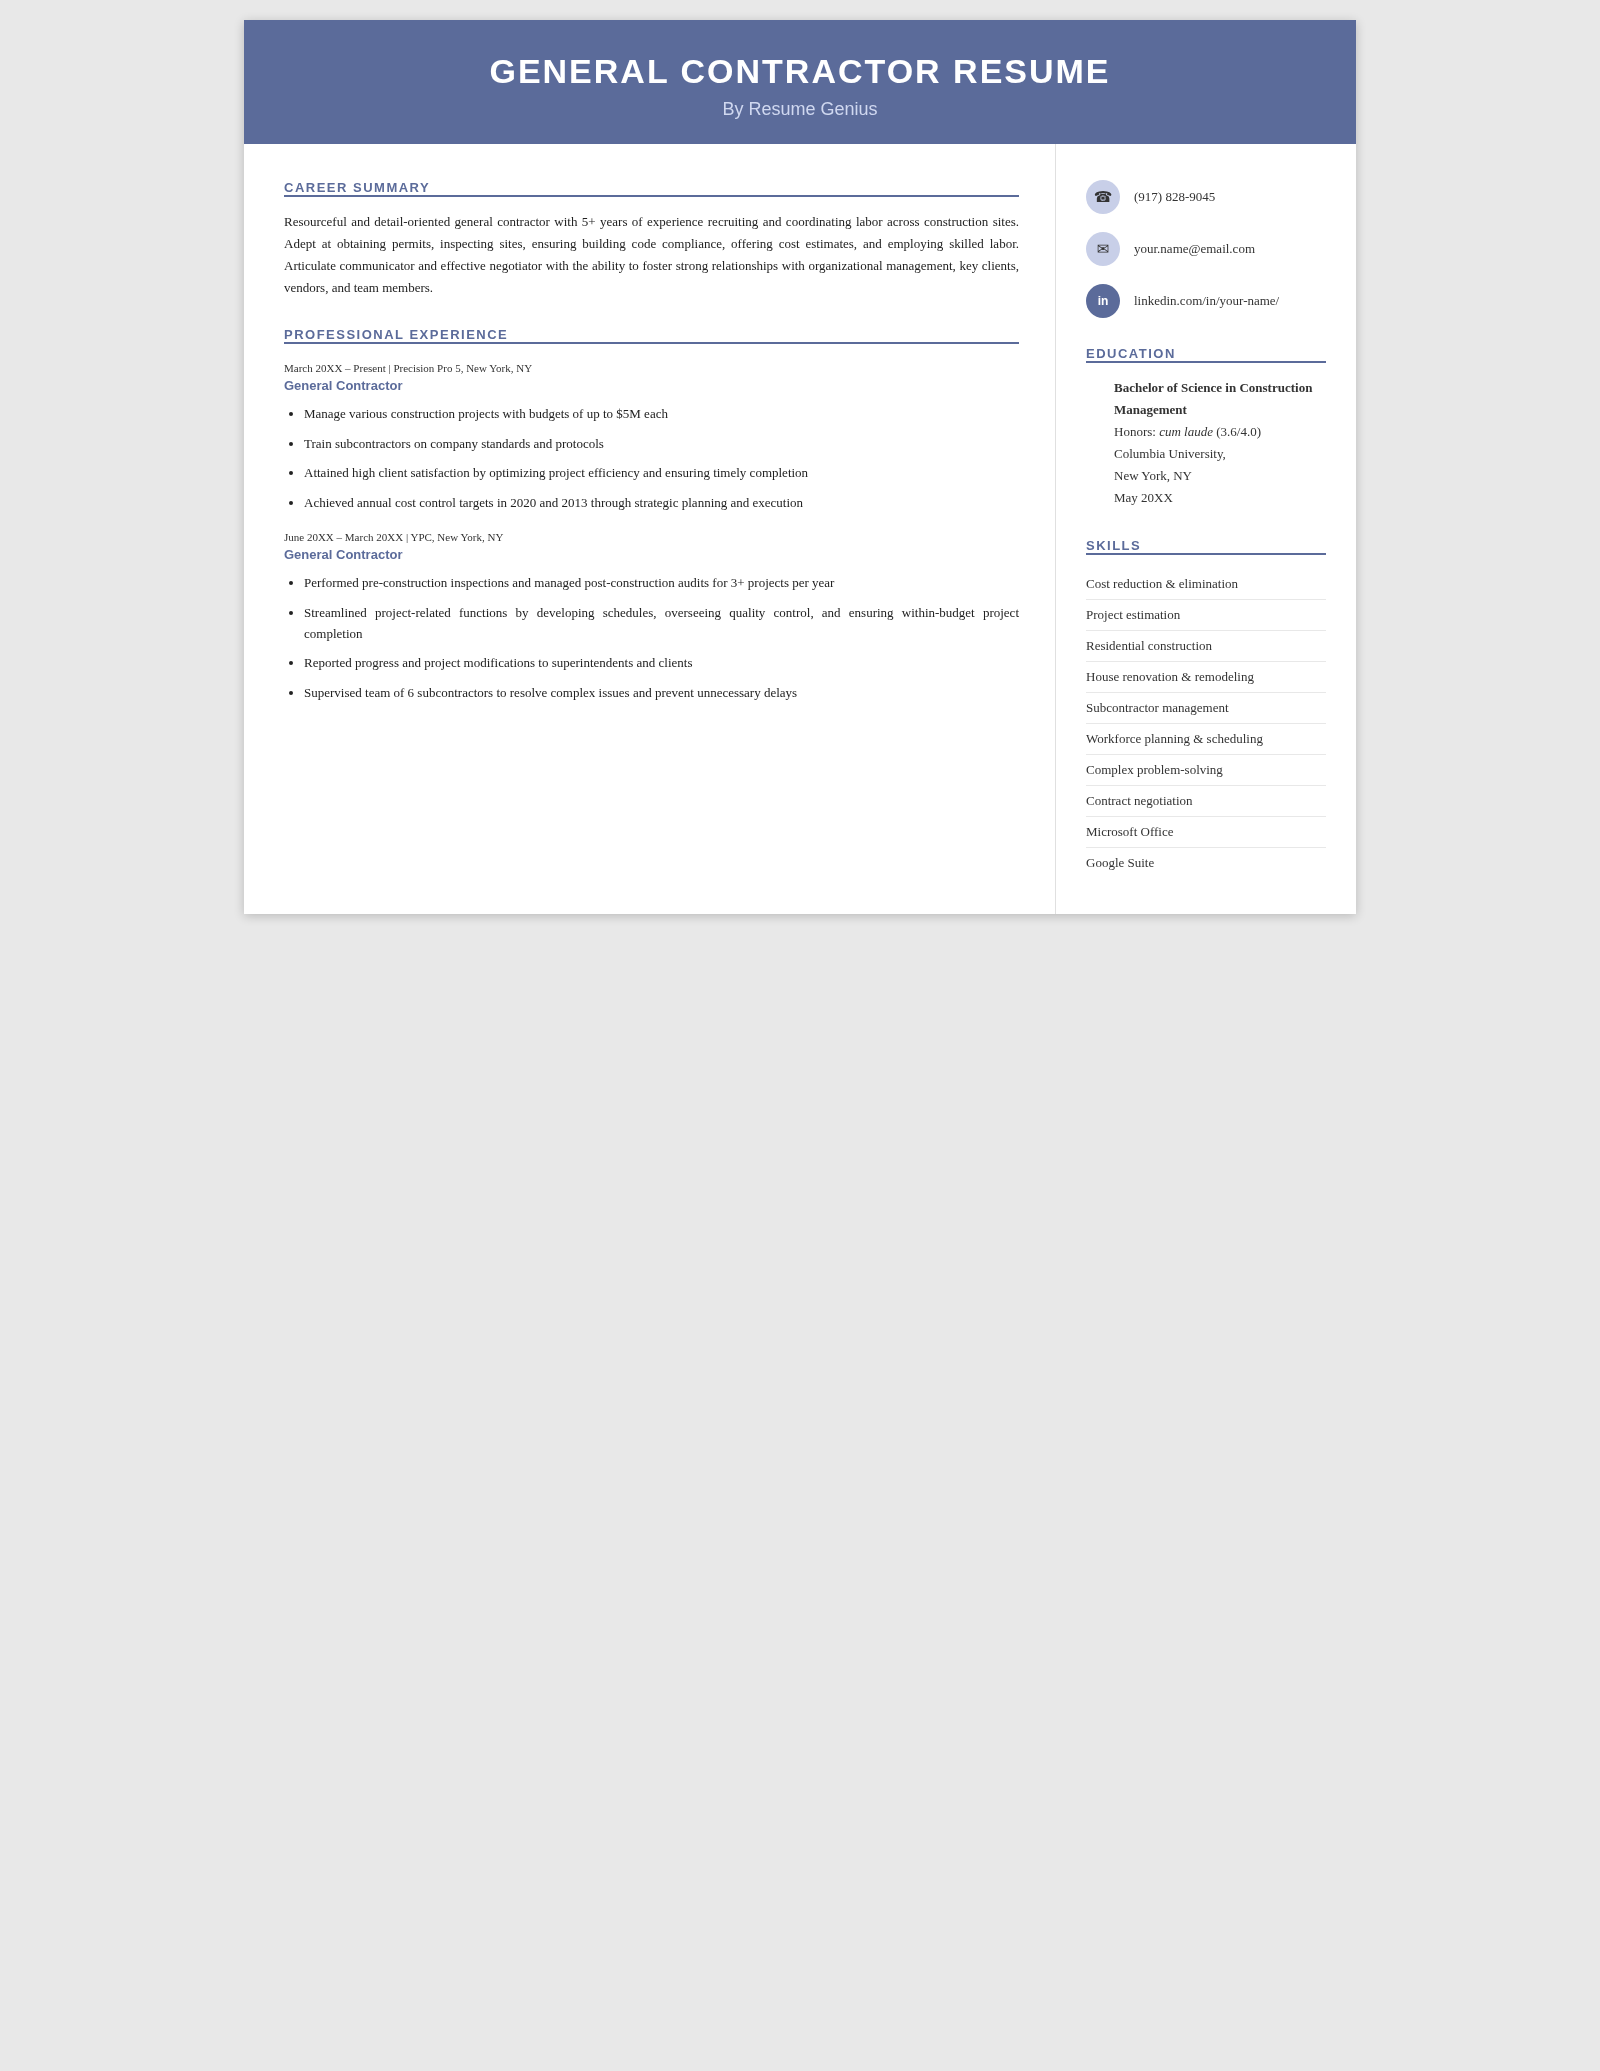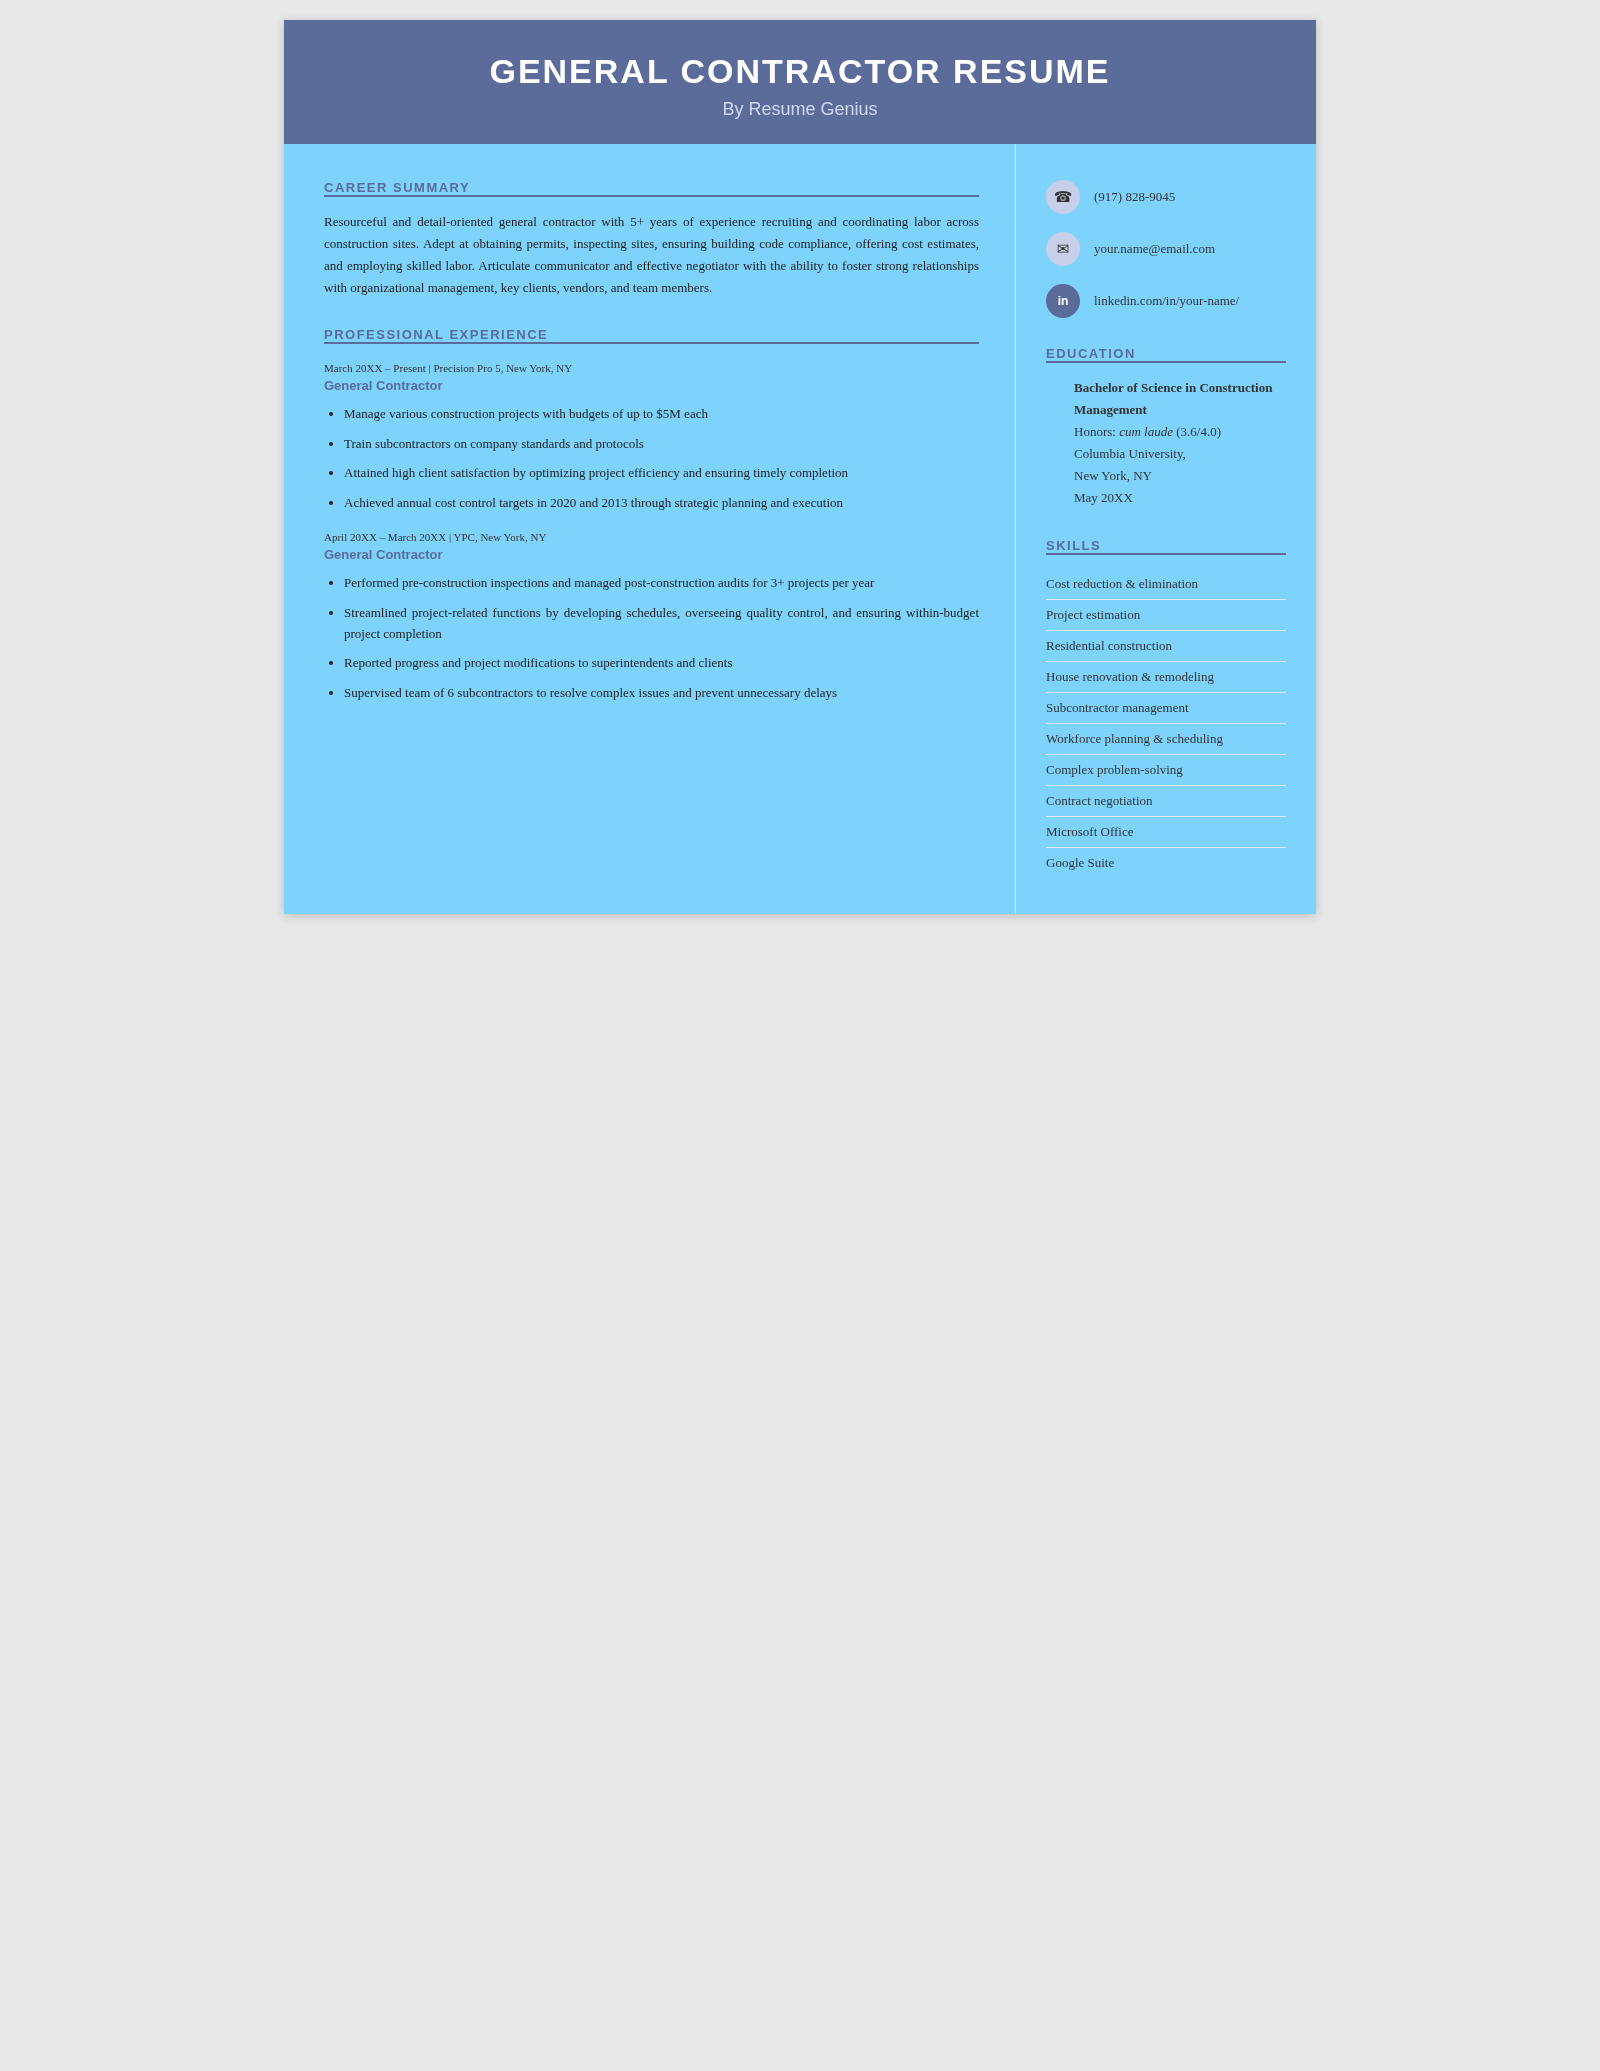--- a/index.html
+++ b/index.html
@@ -4,22 +4,22 @@
   <style>
     * { margin: 0; padding: 0; box-sizing: border-box; }
     body {
       font-family: Georgia, 'Times New Roman', serif;
       background: #e8e8e8;
       display: flex;
       justify-content: center;
       padding: 20px;
     }
     .page {
-      width: 1032px;
-      background: #7dd3fc;
+      width: 1112px;
+      background: #ffffff;
       box-shadow: 0 2px 10px rgba(0,0,0,0.2);
     }
     .header {
       background: #5b6b9a;
       padding: 32px 40px 24px 40px;
       text-align: center;
     }
     .header-title {
       color: #ffffff;
       font-size: 34px;
@@ -164,21 +164,21 @@
 
       <div class="job-header">March 20XX – Present | Precision Pro 5, New York, NY</div>
       <div class="job-title">General Contractor</div>
       <ul class="job-bullets">
         <li>Manage various construction projects with budgets of up to $5M each</li>
         <li>Train subcontractors on company standards and protocols</li>
         <li>Attained high client satisfaction by optimizing project efficiency and ensuring timely completion</li>
         <li>Achieved annual cost control targets in 2020 and 2013 through strategic planning and execution</li>
       </ul>
 
-      <div class="job-header">April 20XX – March 20XX | YPC, New York, NY</div>
+      <div class="job-header">June 20XX – March 20XX | YPC, New York, NY</div>
       <div class="job-title">General Contractor</div>
       <ul class="job-bullets">
         <li>Performed pre-construction inspections and managed post-construction audits for 3+ projects per year</li>
         <li>Streamlined project-related functions by developing schedules, overseeing quality control, and ensuring within-budget project completion</li>
         <li>Reported progress and project modifications to superintendents and clients</li>
         <li>Supervised team of 6 subcontractors to resolve complex issues and prevent unnecessary delays</li>
       </ul>
     </div>
 
     <div class="side-col">

